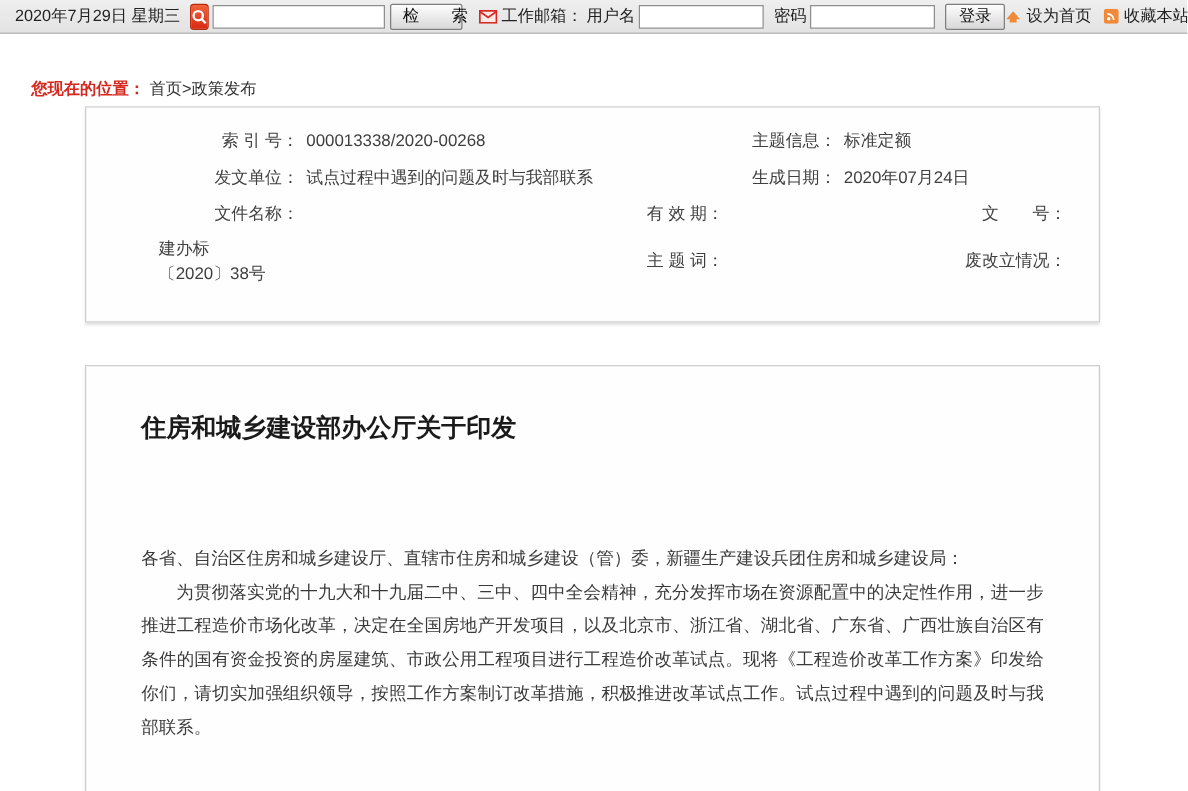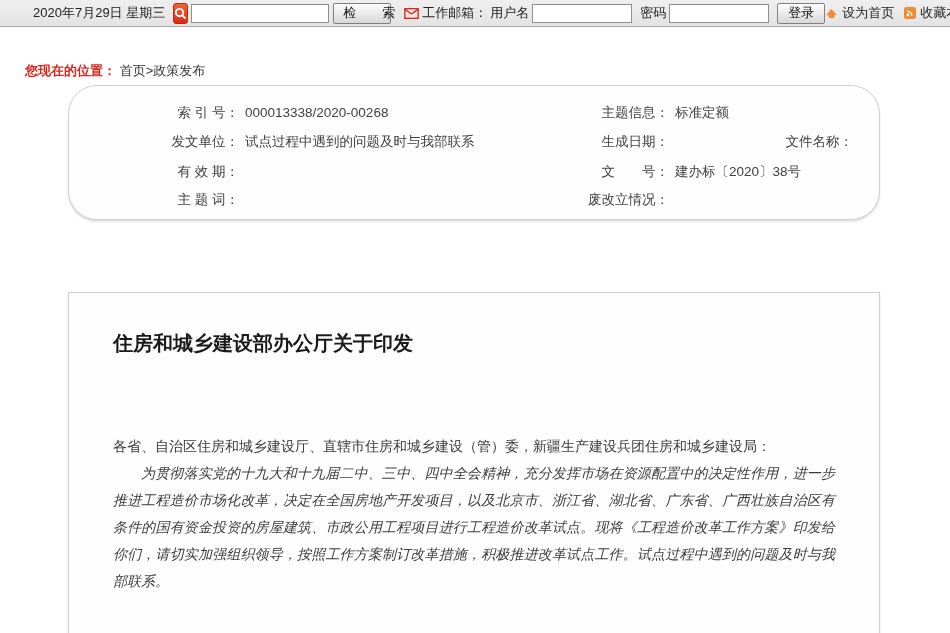--- a/index.html
+++ b/index.html
@@ -11,21 +11,21 @@
     color: #333;
   }
 
   
   .topbar {
     height: 27px;
     background: linear-gradient(#efefef, #e3e3e3);
     border-bottom: 1px solid #a9a9a9;
     display: flex;
     align-items: center;
-    padding: 0 14px 0 33px;
+    padding: 0 14px 0 12px;
     font-size: 13px;
     color: #222;
     white-space: nowrap;
   }
   .topbar .date { margin-right: 8px; }
   .search-btn-icon {
     width: 22px; height: 21px;
     background: linear-gradient(#f0633a, #d92b12);
     border: 1px solid #b52a10;
     border-radius: 3px;
@@ -76,21 +76,21 @@
 
   
   .panel {
     position: absolute;
     left: 68px;
     width: 812px;
     background: #fefefe;
     border: 1px solid #cfcfcf;
     box-shadow: 0 2px 2px rgba(0,0,0,0.12);
   }
-  .meta-panel { top: 85px; height: 135px; border-radius: 29px; }
+  .meta-panel { top: 85px; height: 173px; }
   .doc-panel  { top: 292px; height: 560px; }
 
   
   .meta-grid {
     display: grid;
     grid-template-columns: 118px 340px 90px auto;
     padding: 17px 20px 0 58px;
     font-size: 13.5px;
     color: #404040;
     row-gap: 9px;
@@ -108,21 +108,21 @@
     line-height: 36px;
     font-family: "Liberation Sans", "DejaVu Sans", sans-serif;
   }
   .doc-body {
     margin-top: 72px;
     font-size: 14px;
     line-height: 27px;
     color: #3a3a3a;
   }
   .doc-body .salutation { text-indent: 0; }
-  .doc-body .para { text-indent: 2em; text-align: justify; font-style: italic; }
+  .doc-body .para { text-indent: 2em; text-align: justify; }
 </style>
 </head>
 <body>
 
 <div class="topbar">
   <span class="date">2020年7月29日 星期三</span>
 
   <span class="search-btn-icon">
     <svg width="13" height="13" viewBox="0 0 14 14">
       <circle cx="6" cy="6" r="4" fill="none" stroke="#ffffff" stroke-width="2"></circle>
@@ -179,20 +179,21 @@
   <div class="meta-grid">
 
     <div class="meta-label">索 引 号：</div>
     <div class="meta-value">000013338/2020-00268</div>
     <div class="meta-label">主题信息：</div>
     <div class="meta-value">标准定额</div>
 
     <div class="meta-label">发文单位：</div>
     <div class="meta-value">试点过程中遇到的问题及时与我部联系</div>
     <div class="meta-label">生成日期：</div>
+    <div class="meta-value">2020年07月24日</div>
 
     <div class="meta-label">文件名称：</div>
     <div class="meta-label">有 效 期：</div>
     <div class="meta-value"></div>
 
     <div class="meta-label">文　　号：</div>
     <div class="meta-value">建办标〔2020〕38号</div>
     <div class="meta-label">主 题 词：</div>
     <div class="meta-value"></div>
 

